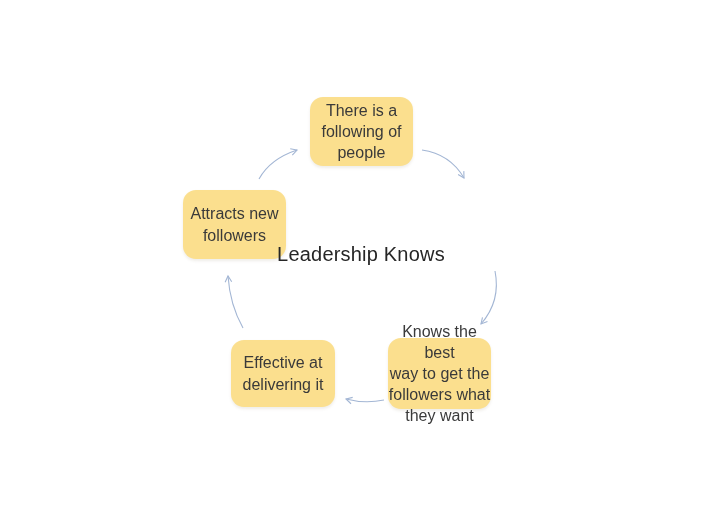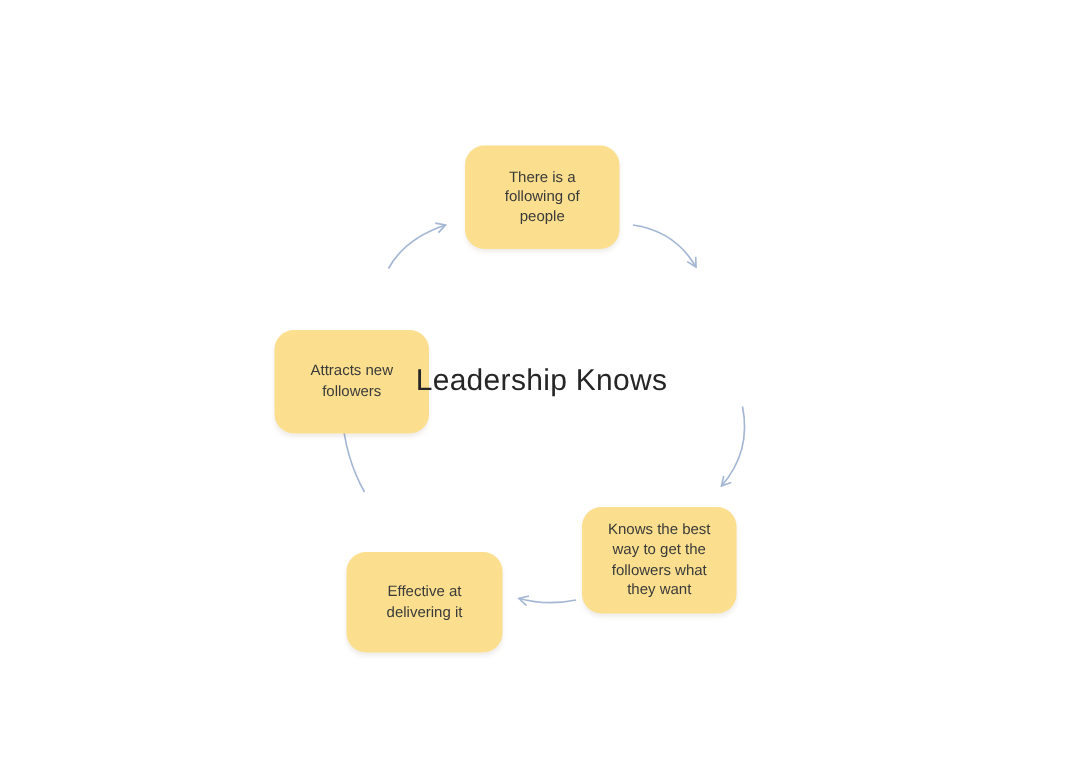--- a/index.html
+++ b/index.html
@@ -18,21 +18,21 @@
   }
   .node{
     position:absolute;
     background:var(--node-fill);
     border-radius:13px;
     display:flex;align-items:center;justify-content:center;
     box-shadow:0 2px 3px rgba(120,110,70,0.12);
   }
   .node-label{
     color:var(--node-text);
-    font-size:10px;
+    font-size:16px;
     line-height:1.32;
     text-align:center;
     white-space:pre-line;
   }
   #diagram-title{
     position:absolute;
     left:249px;top:243px;width:224px;
     text-align:center;
     font-size:20px;
     color:var(--title-text);
@@ -44,22 +44,22 @@
   }
   #arrow-layer path.connector{
     fill:none;
     stroke:var(--arrow);
     stroke-width:1.1;
   }
   
   #node-following     {left:310px;top:97px; width:103px;height:69px;}
   #node-voluntary     {left:437px;top:191px;width:101px;height:67px;}
   #node-knows-best    {left:388px;top:338px;width:103px;height:71px;align-items:center;}
-  #node-effective     {left:231px;top:340px;width:104px;height:67px;margin-top:28px;}
-  #node-attracts      {left:183px;top:190px;width:103px;height:69px;margin-top:30px;}
+  #node-effective     {left:231px;top:340px;width:104px;height:67px;}
+  #node-attracts      {left:183px;top:190px;width:103px;height:69px;}
 </style>
 </head>
 <body>
 
 <div id="canvas">
 
   <svg id="arrow-layer" viewBox="0 0 723 511" xmlns="http://www.w3.org/2000/svg">
     <defs>
       <marker id="arw" markerWidth="9" markerHeight="9" refX="6.5" refY="4" orient="auto">
         <path d="M1,1 L6.5,4 L1,7" fill="none" stroke="#A3B6D4" stroke-width="1"></path>

